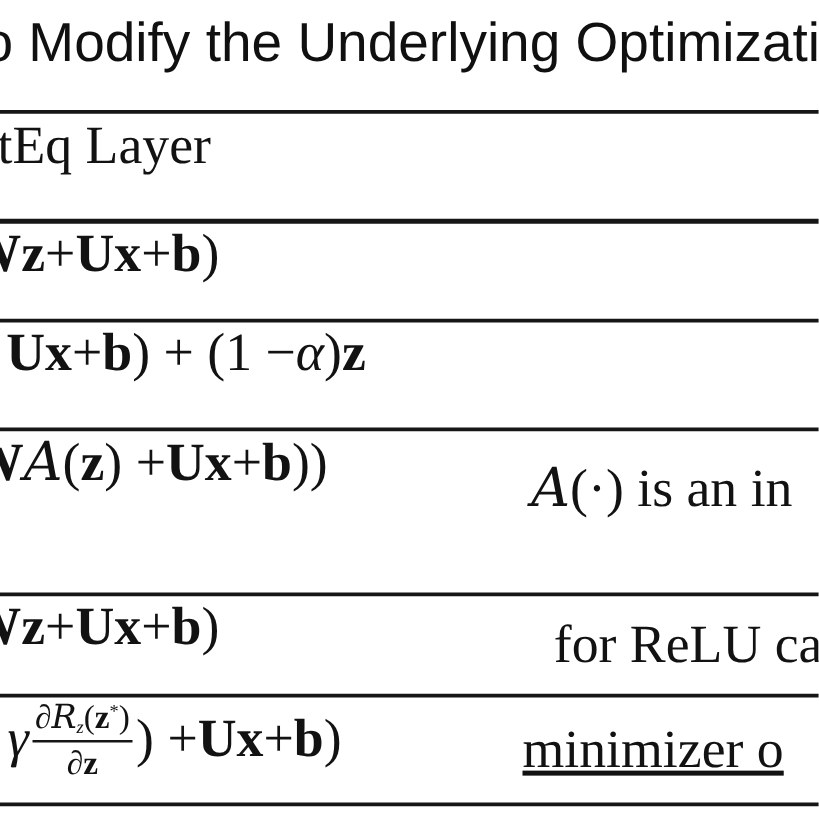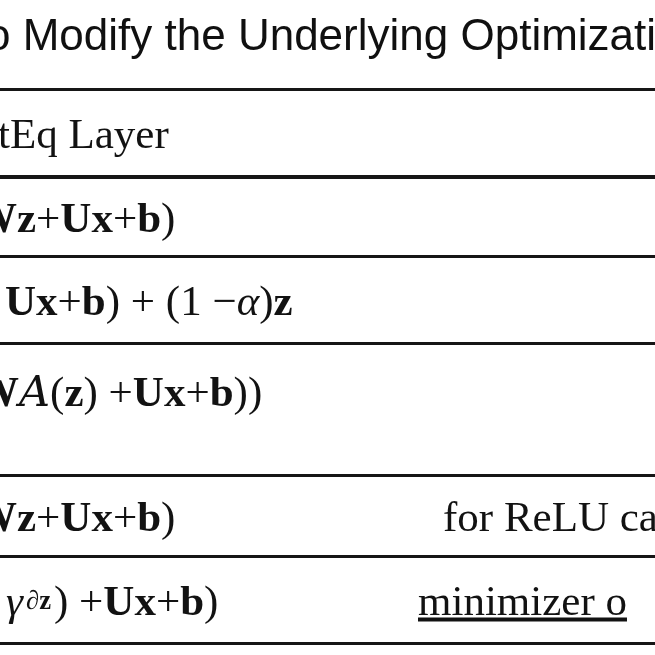--- a/index.html
+++ b/index.html
@@ -17,21 +17,21 @@
   .rule{position:absolute;left:-4px;right:-4px;background:#161616;height:3px;}
   .rule.r1{top:88px;}
   .rule.r2{top:175px;height:4px;}
   .rule.r3{top:255px;}
   .rule.r4{top:342px;}
   .rule.r5{top:474px;}
   .rule.r6{top:555px;}
   .rule.r7{top:642px;}
   
   .trow{
-    position:absolute;left:0;right:0;display:flex;align-items:center;
+    position:absolute;left:0;right:0;display:flex;align-items:flex-start;
     white-space:nowrap;
     font-family:"Liberation Serif","DejaVu Serif",serif;
     font-size:43px;color:#121212;
   }
   .trow-header{top:92px;height:83px;}
   .trow-1{top:179px;height:76px;}
   .trow-2{top:258px;height:84px;}
   .trow-3{top:345px;height:92px;}
   .trow-4{top:477px;height:78px;}
   .trow-5{top:558px;height:84px;}
@@ -111,20 +111,21 @@
         <span class="m-cal">A</span>
         <span class="m-plain">(</span>
         <span class="m-bold">z</span>
         <span class="m-plain">) + </span>
         <span class="m-bold">U</span>
         <span class="m-bold">x</span>
         <span class="m-plain"> + </span>
         <span class="m-bold">b</span>
         <span class="m-plain">))</span>
       </span>
+    <span class="note note-3"><span class="m-cal">A</span><span class="m-plain">(·) is an in</span></span>
   </div>
 
   <div class="rule r5"></div>
 
   <div class="trow trow-4">
     <span class="formula off-4">
         <span class="m-bold">W</span>
         <span class="m-bold">z</span>
         <span class="m-plain"> + </span>
         <span class="m-bold">U</span>
@@ -135,20 +136,21 @@
       </span>
     <span class="note note-4"><span class="m-plain">for ReLU ca</span></span>
   </div>
 
   <div class="rule r6"></div>
 
   <div class="trow trow-5">
     <span class="formula off-5">
         <span class="m-italic">γ </span>
         <span class="frac">
+          <span class="num"><span class="m-plain">∂</span><span class="m-cal">R</span><span class="m-subi">z</span><span class="m-plain">(</span><span class="m-bold">z</span><span class="m-sup">*</span><span class="m-plain">)</span></span>
           <span class="den"><span class="m-plain">∂</span><span class="m-bold">z</span></span>
         </span>
         <span class="m-plain">) + </span>
         <span class="m-bold">U</span>
         <span class="m-bold">x</span>
         <span class="m-plain"> + </span>
         <span class="m-bold">b</span>
         <span class="m-plain">)</span>
       </span>
     <span class="note note-5"><span class="m-plain">minimizer o</span></span>

